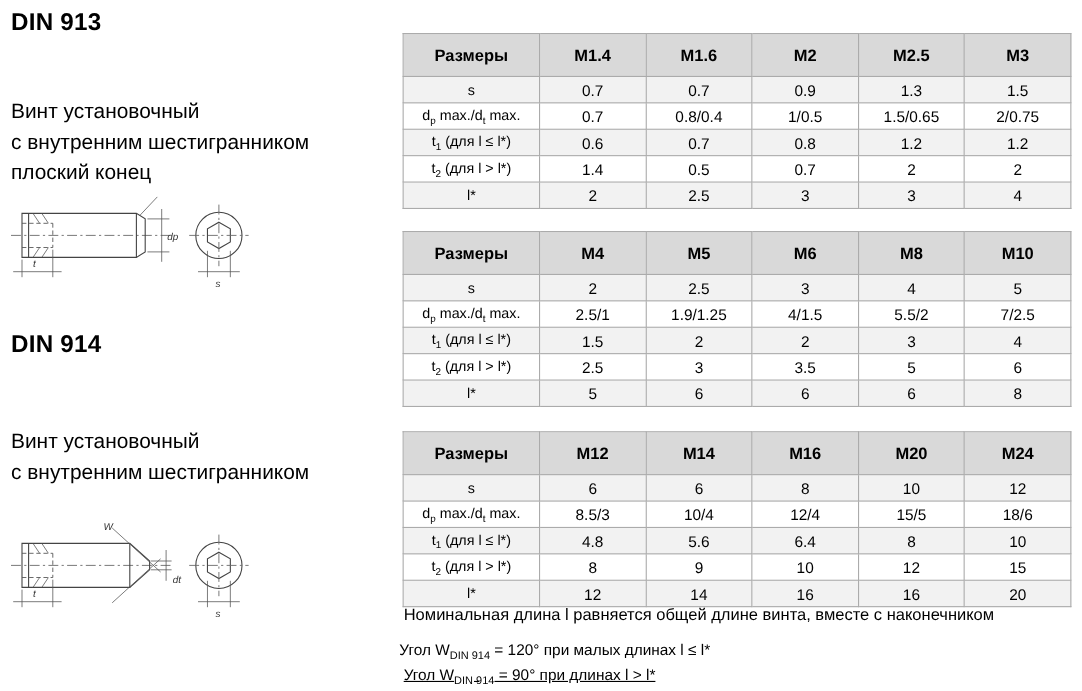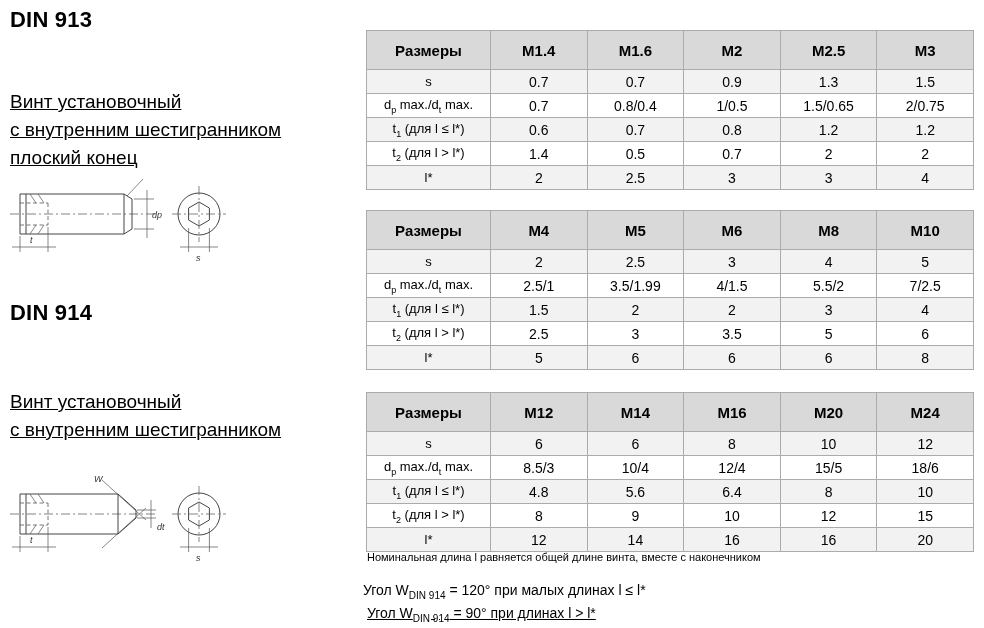--- a/index.html
+++ b/index.html
@@ -7,21 +7,21 @@
   body {
     position:relative;
     background:#ffffff;
     font-family:"Liberation Sans", sans-serif;
     color:#000000;
     overflow:hidden;
   }
   .abs { position:absolute; }
 
   .std-heading { font-size:22px; font-weight:bold; line-height:29px; letter-spacing:0.2px; }
-  .desc { font-size:19px; line-height:28px;text-decoration:underline; }
+  .desc { font-size:19px; line-height:28px; }
 
   table.spec {
     width:608px;
     border-collapse:collapse;
     table-layout:fixed;
   }
   table.spec th, table.spec td {
     border:1px solid #ababab;
     text-align:center;
     vertical-align:middle;
@@ -34,21 +34,21 @@
     background:#d9d9d9;
     font-weight:bold;
     height:39px;
     font-size:15px;
   }
   table.spec tr.band td { background:#f2f2f2; }
   table.spec td.rowlabel { font-size:13px; }
   table.spec col.c-label { width:124px; }
   sub { font-size:9px; }
 
-  .note-big   { font-size:11px; }
+  .note-big   { font-size:15px; }
   .note-small { font-size:14px; }
   .note-small sub { font-size:10px; }
 
   svg .ln  { stroke:#444444; stroke-width:1; fill:none; }
   svg .thin{ stroke:#555555; stroke-width:0.7; fill:none; }
   svg .cl  { stroke:#666666; stroke-width:0.8; fill:none; stroke-dasharray:9 3 2 3; }
   svg .hid { stroke:#555555; stroke-width:0.8; fill:none; stroke-dasharray:4 2.5; }
   svg text { font-family:"Liberation Sans", sans-serif; font-size:9px; font-style:italic; fill:#333333; }
 </style>
 </head>
@@ -249,21 +249,21 @@
           <td class="rowlabel">s</td>
           <td>2</td>
           <td>2.5</td>
           <td>3</td>
           <td>4</td>
           <td>5</td>
         </tr>
         <tr>
           <td class="rowlabel">d<sub>p</sub> max./d<sub>t</sub> max.</td>
           <td>2.5/1</td>
-          <td>3.5/1.99</td>
+          <td>1.9/1.25</td>
           <td>4/1.5</td>
           <td>5.5/2</td>
           <td>7/2.5</td>
         </tr>
         <tr class="band">
           <td class="rowlabel">t<sub>1</sub> (для l ≤ l*)</td>
           <td>1.5</td>
           <td>2</td>
           <td>2</td>
           <td>3</td>

